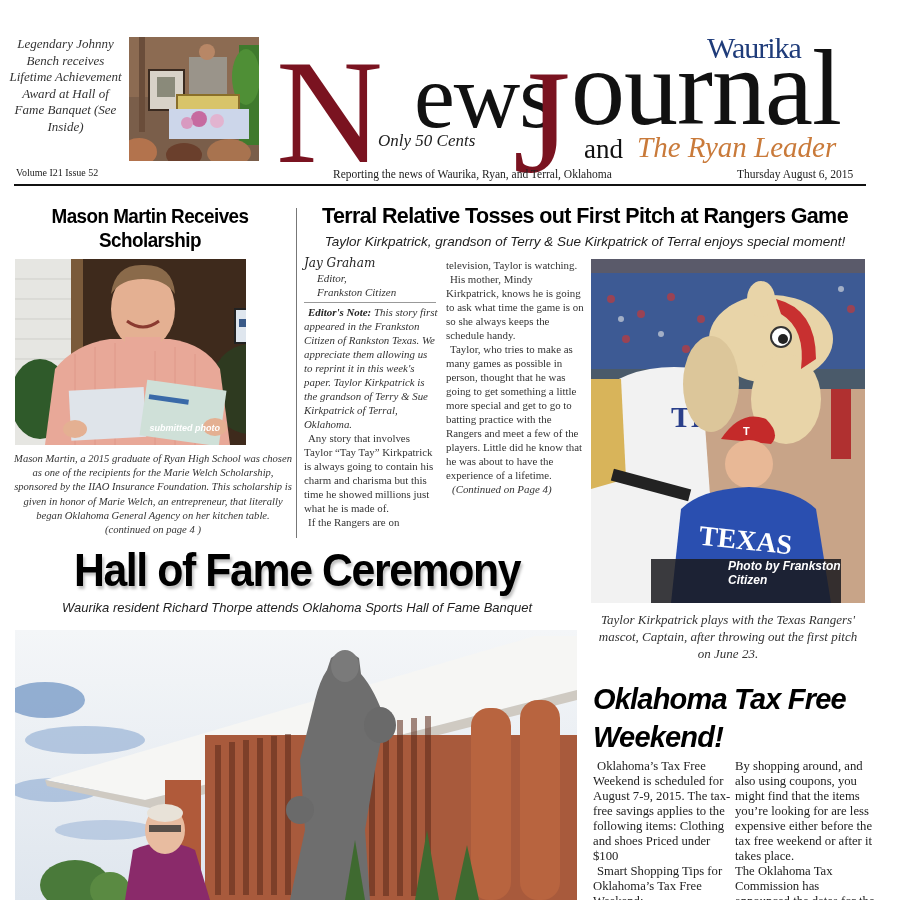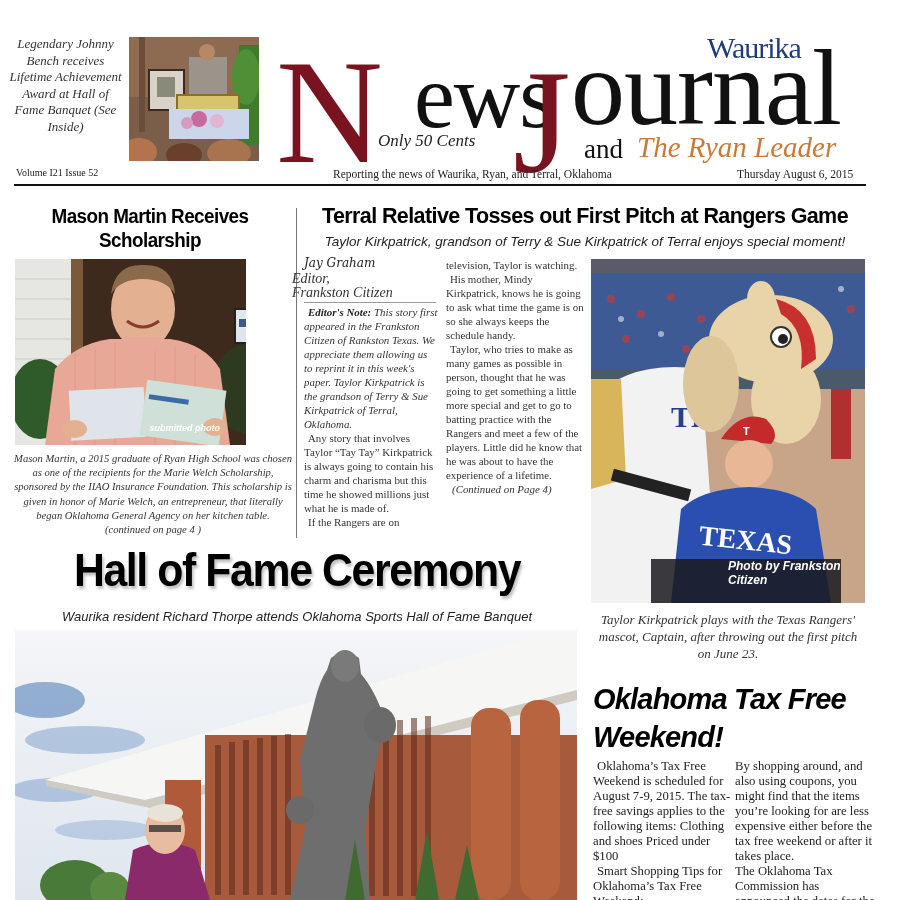--- a/index.html
+++ b/index.html
@@ -28,35 +28,35 @@
   .mm-head { left: 14px; top: 204px; width: 272px; text-align: center; font-family: "Liberation Sans", sans-serif; font-weight: bold; font-size: 20.5px; line-height: 24px; color: #000; letter-spacing: -0.6px; transform: scaleX(0.92); transform-origin: center; }
   .mm-photo { left: 15px; top: 259px; width: 231px; height: 186px; overflow: hidden; background: #3b2a1e; }
   .mm-credit { right: 26px; bottom: 12px; font-family: "Liberation Sans", sans-serif; font-weight: bold; font-style: italic; font-size: 9px; color: #fff; }
   .mm-caption { left: 14px; top: 452px; width: 278px; text-align: center; font-style: italic; font-size: 10.6px; line-height: 14.2px; color: #333; }
   .col-rule { left: 296px; top: 208px; width: 1px; height: 330px; background: #777; }
 
   
   .tr-head { left: 300px; top: 203px; width: 570px; text-align: center; font-family: "Liberation Sans", sans-serif; font-weight: bold; font-size: 21.5px; line-height: 26px; color: #000; letter-spacing: -0.6px; }
   .tr-sub { left: 300px; top: 234px; width: 570px; text-align: center; font-family: "Liberation Sans", sans-serif; font-style: italic; font-size: 13.5px; color: #222; }
   .byline-sig { left: 304px; top: 256px; font-family: "DejaVu Serif", serif; font-style: italic; font-size: 12px; color: #222; }
-  .byline-role { left: 292px; top: 272px; font-style: italic; font-size: 14px; line-height: 13.5px; color: #333; }
+  .byline-role { left: 317px; top: 272px; font-style: italic; font-size: 11px; line-height: 13.5px; color: #333; }
   .byline-rule { left: 304px; top: 302px; width: 132px; height: 1px; background: #999; }
   .col1 { left: 304px; top: 305px; width: 134px; font-size: 10.9px; line-height: 14px; color: #333; }
   .col1 .note { font-style: italic; }
   .col1 .note b { font-weight: bold; color: #222; }
   .col2 { left: 446px; top: 258px; width: 138px; font-size: 10.9px; line-height: 14px; color: #333; }
   .col2 .cont { font-style: italic; padding-left: 6px; }
   .p-ind { text-indent: 4px; }
   .tr-photo { left: 591px; top: 259px; width: 274px; height: 344px; overflow: hidden; background: #2b3d6a; }
   .tr-credit { left: 137px; bottom: 16px; font-family: "Liberation Sans", sans-serif; font-weight: bold; font-style: italic; font-size: 12px; color: #fff; }
   .tr-caption { left: 591px; top: 611px; width: 274px; text-align: center; font-style: italic; font-size: 13px; line-height: 17px; color: #333; }
 
   
   .hof-head { left: 14px; top: 543px; width: 566px; text-align: center; font-family: "Liberation Sans", sans-serif; font-weight: bold; font-size: 46px; line-height: 54px; color: #000; letter-spacing: -1.5px; text-shadow: 2px 3px 3px rgba(0,0,0,0.25); transform: scaleX(0.93); transform-origin: center; }
-  .hof-sub { left: 14px; top: 600px; width: 566px; text-align: center; font-family: "Liberation Sans", sans-serif; font-style: italic; font-size: 13px; color: #222; margin-top: 9px; }
+  .hof-sub { left: 14px; top: 600px; width: 566px; text-align: center; font-family: "Liberation Sans", sans-serif; font-style: italic; font-size: 13px; color: #222; }
   .hof-photo { left: 15px; top: 630px; width: 562px; height: 270px; overflow: hidden; background: #e8edf2; }
 
   
   .tax-head { left: 593px; top: 680px; width: 290px; font-family: "Liberation Sans", sans-serif; font-weight: bold; font-style: italic; font-size: 29px; line-height: 38px; color: #000; letter-spacing: -0.8px; }
   .tax-col1 { left: 593px; top: 759px; width: 140px; font-size: 12.7px; line-height: 15px; color: #222; }
   .tax-col2 { left: 735px; top: 759px; width: 140px; font-size: 12.7px; line-height: 15px; color: #222; }
 </style>
 </head>
 <body>
 

